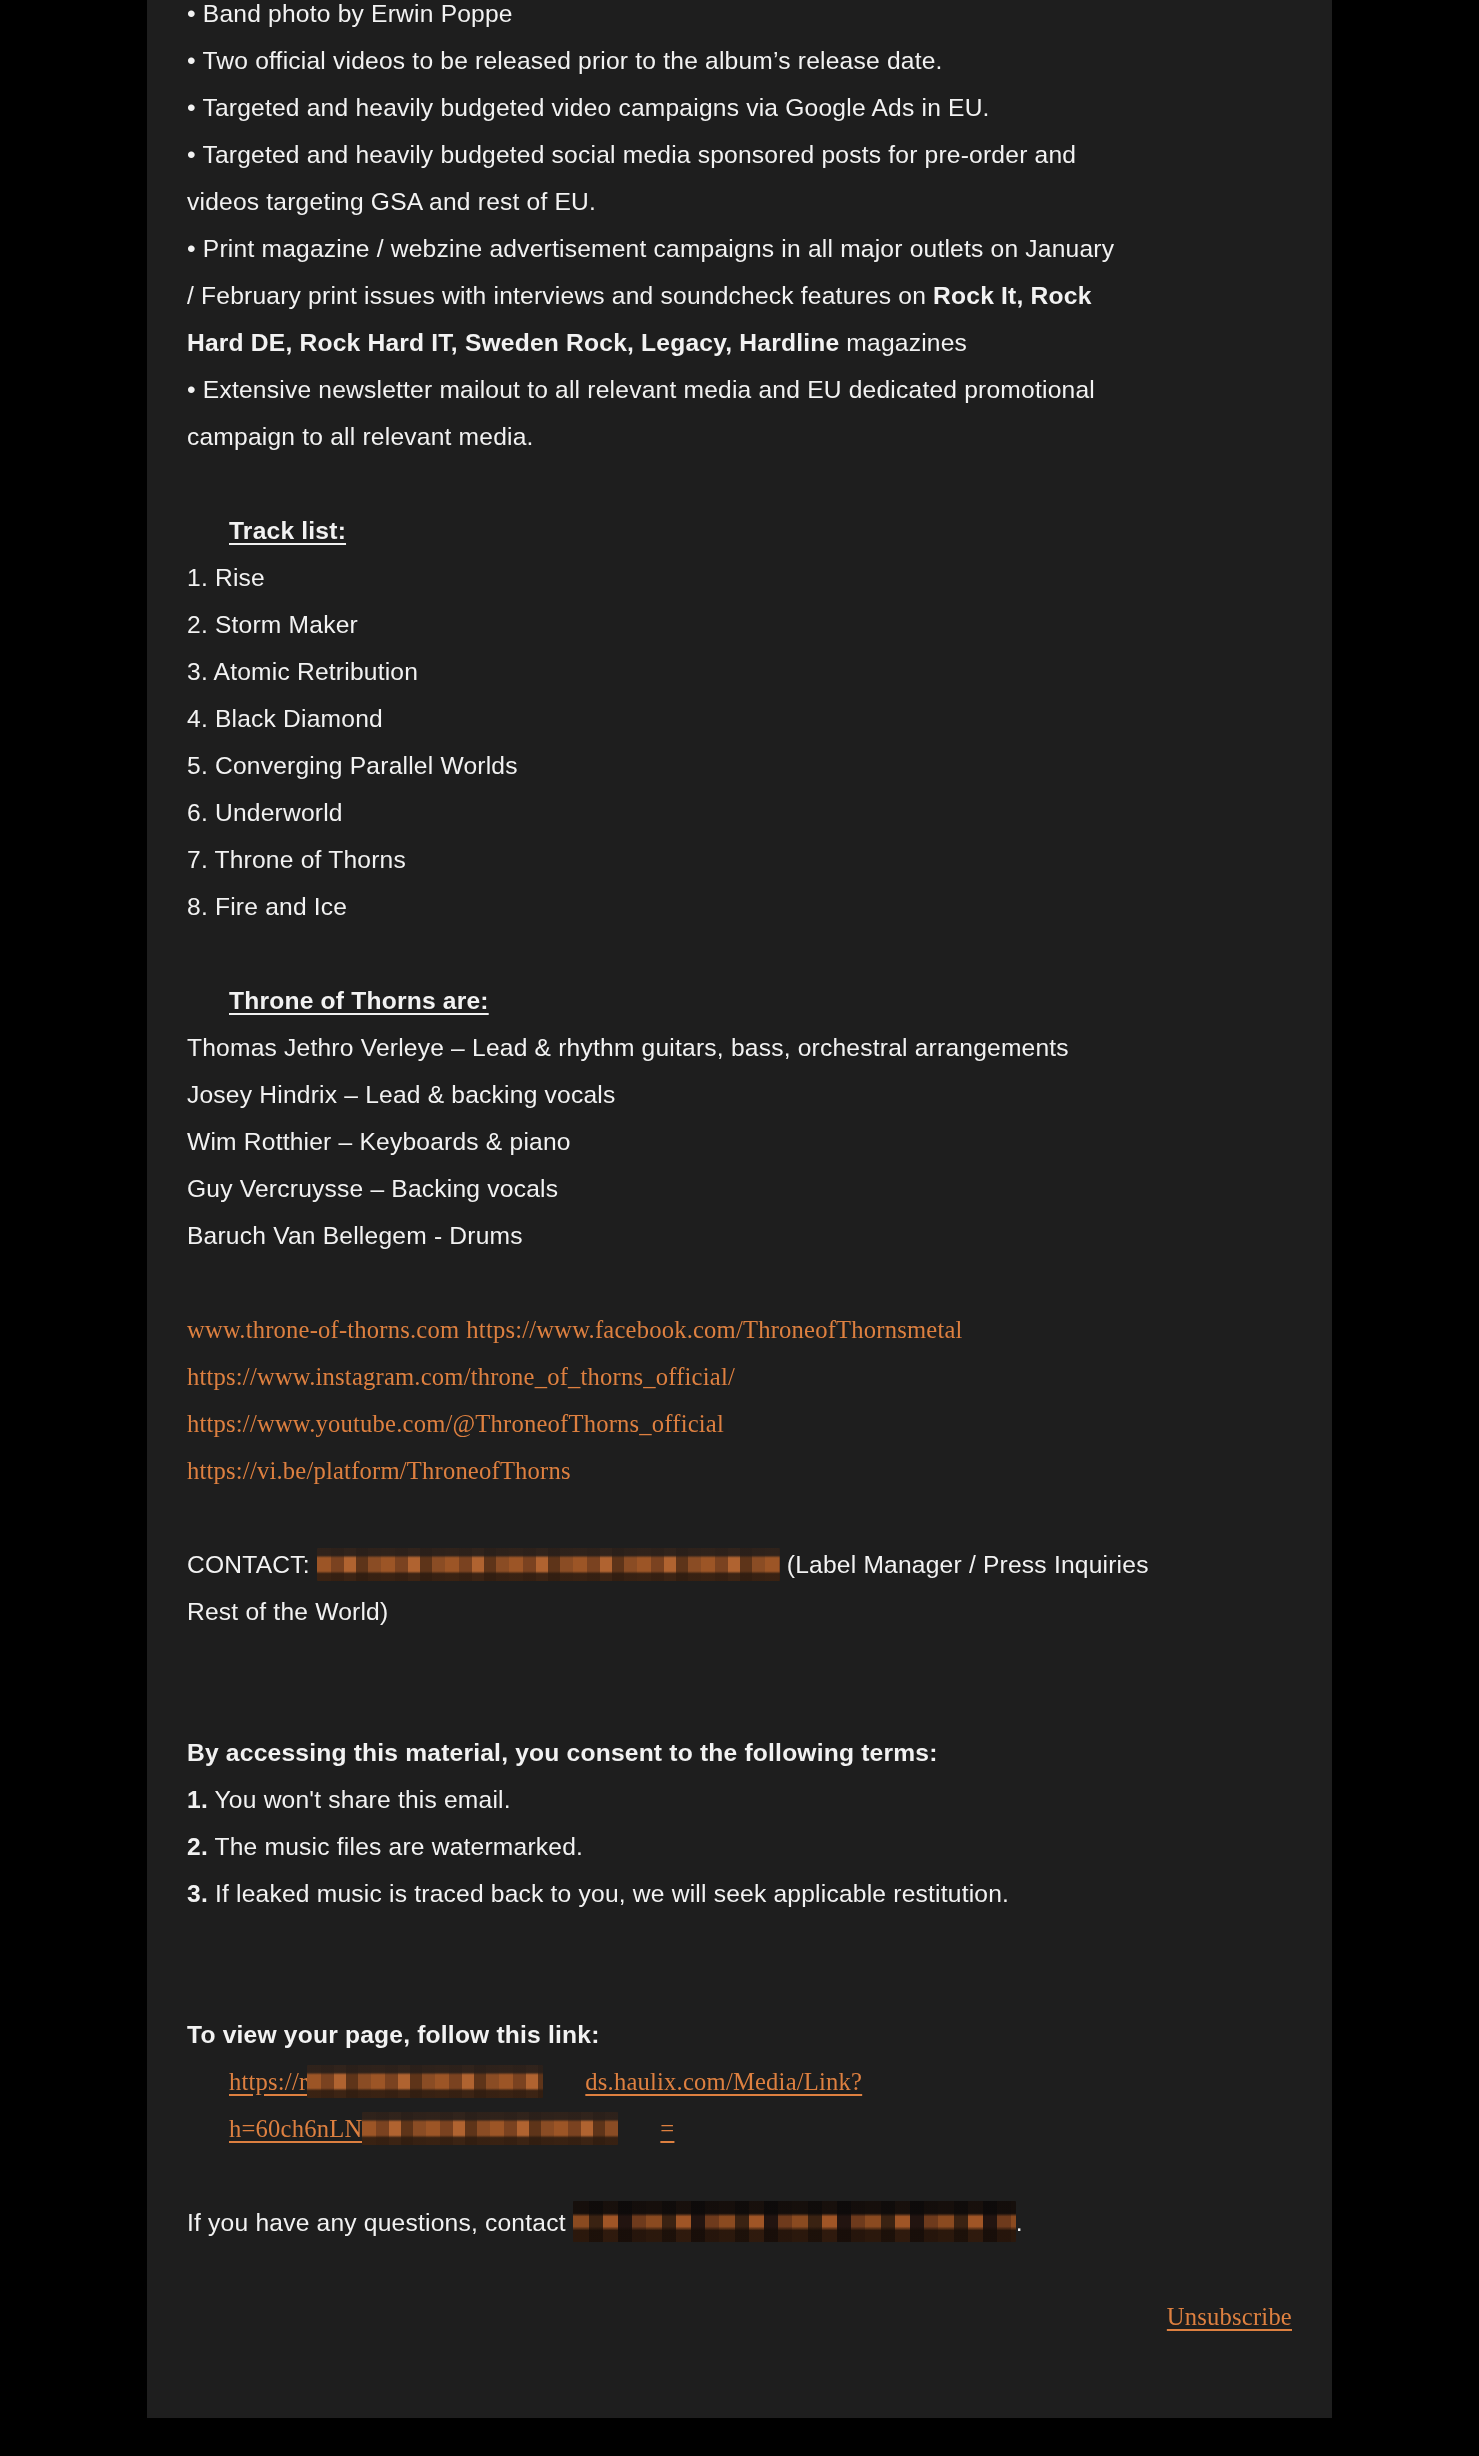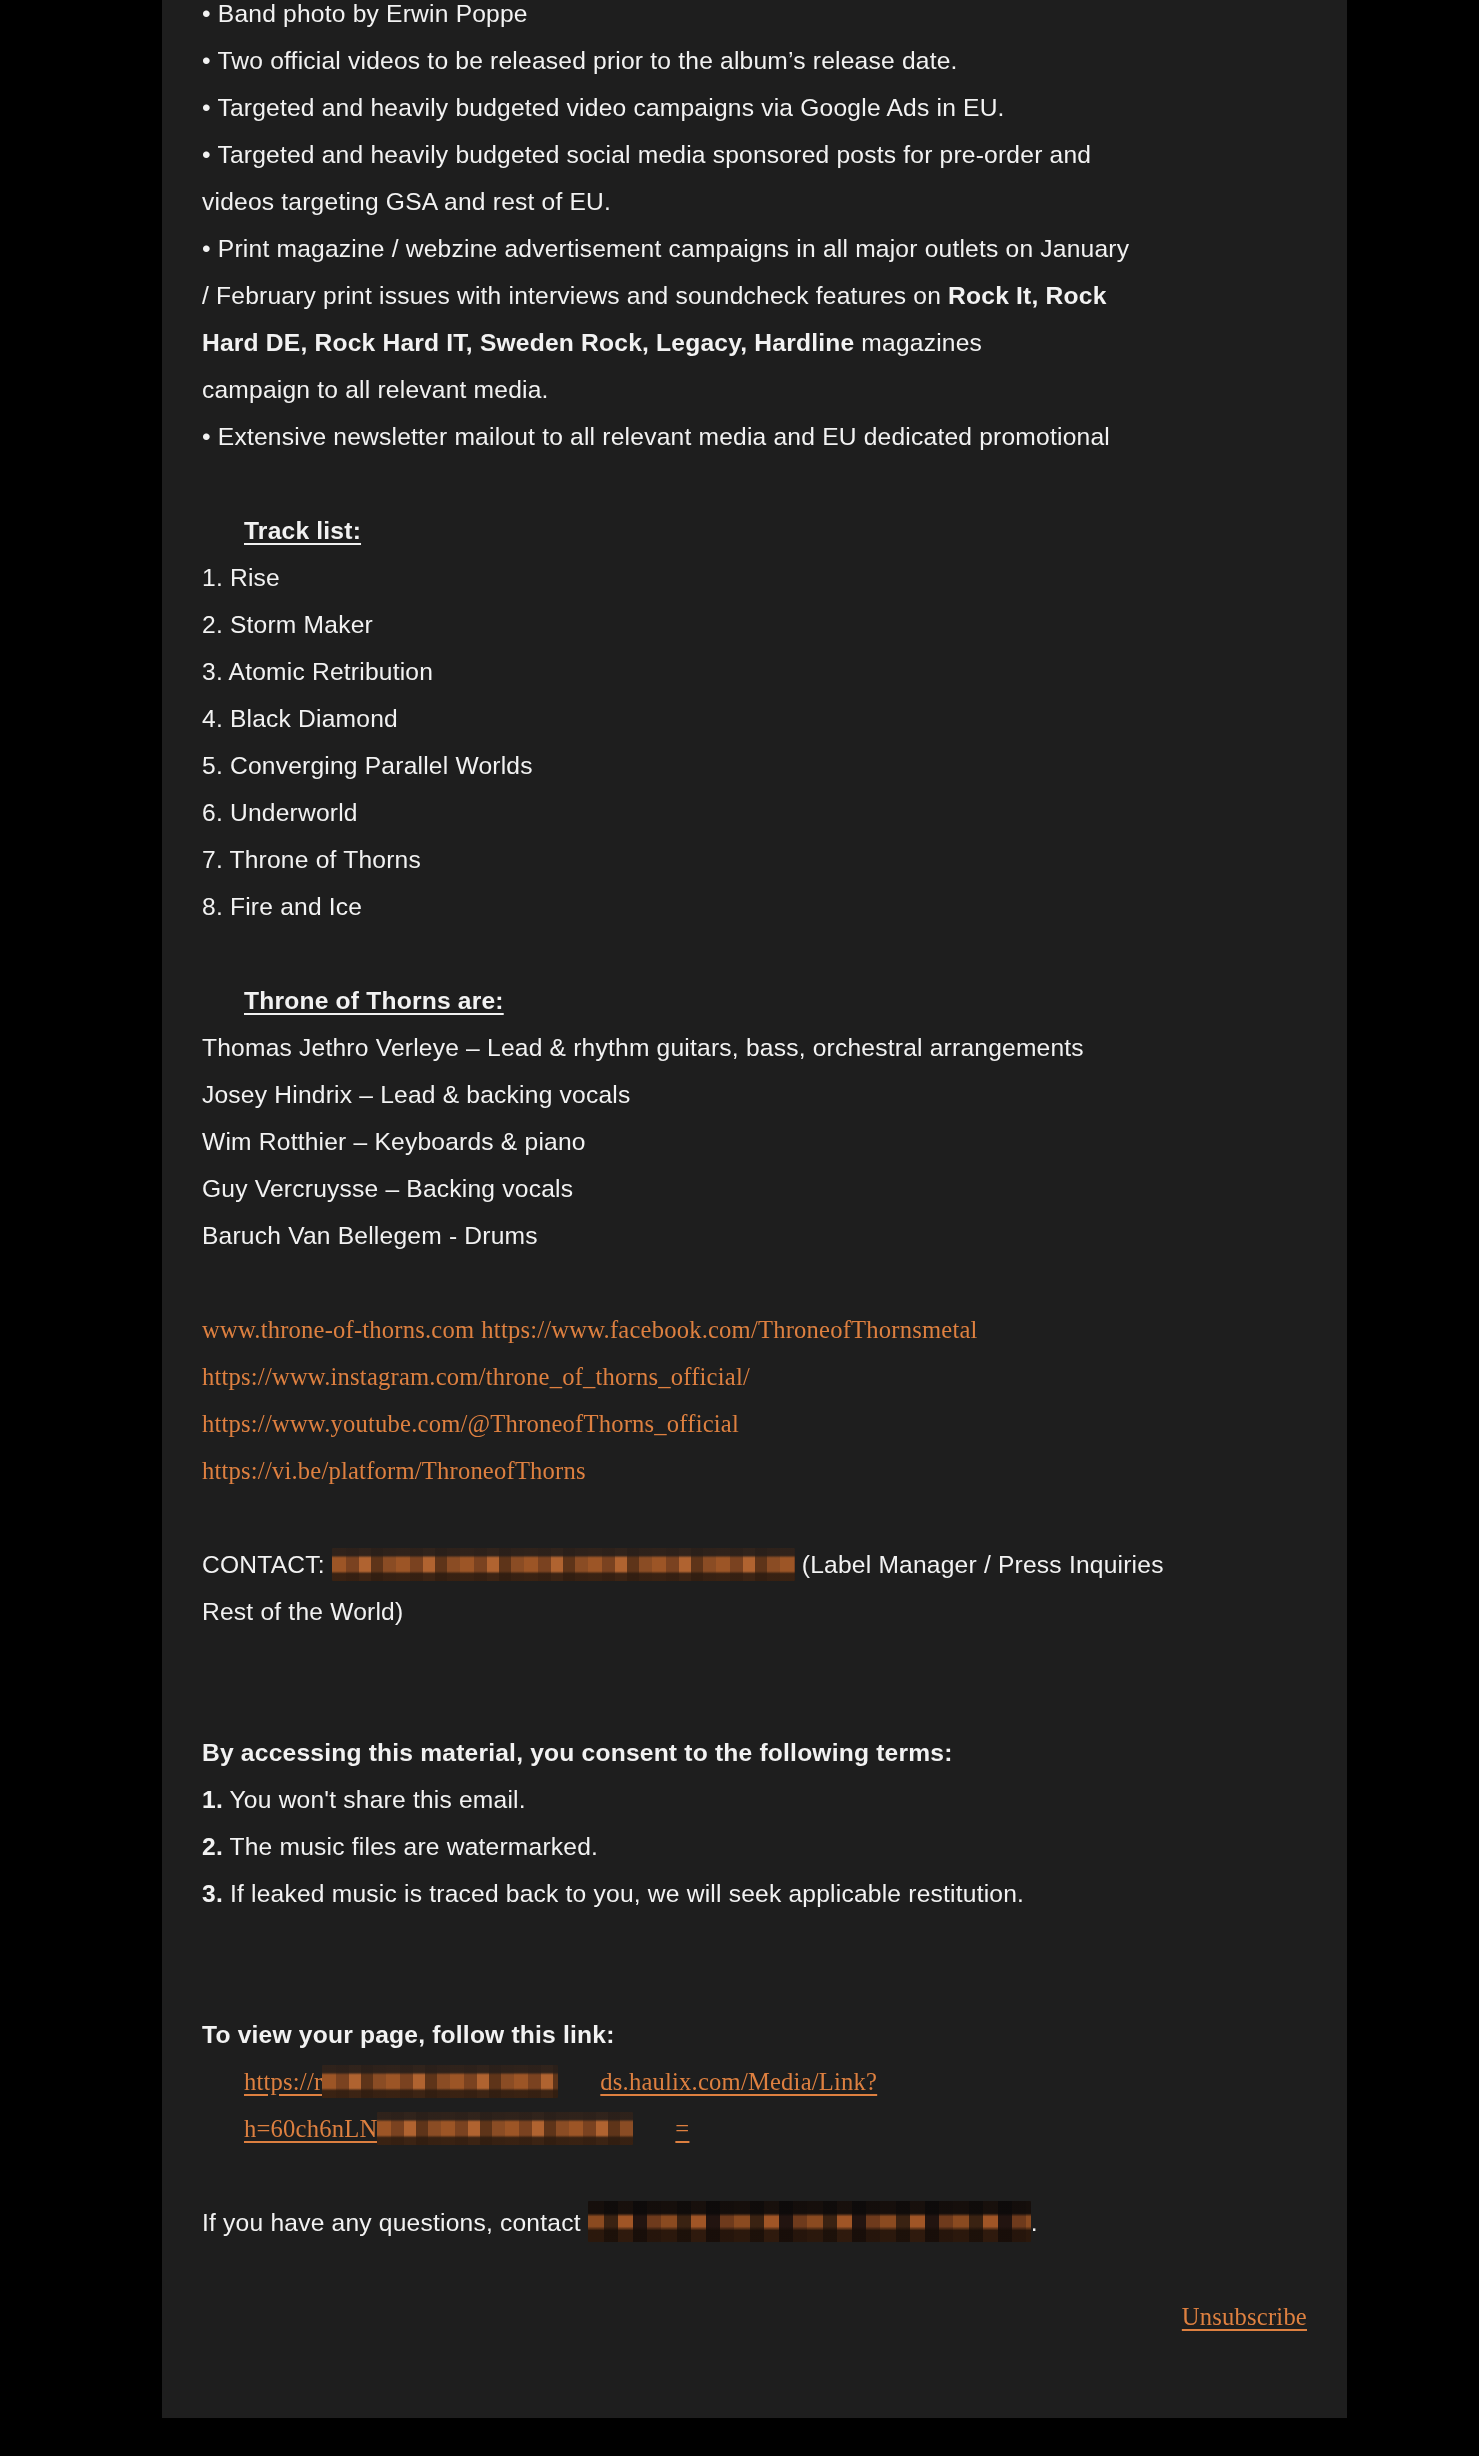--- a/index.html
+++ b/index.html
@@ -4,21 +4,21 @@
 <style>
   html,body{margin:0;padding:0;background:#000;}
   .page{
     position:relative;
     width:1480px;height:2457px;
     background:var(--bg,#000000);
     overflow:hidden;
     font-family:"Liberation Sans","DejaVu Sans",sans-serif;
   }
   .panel{
-    position:absolute;left:162px;top:0;
+    position:absolute;left:147px;top:0;
     width:1185px;height:2418px;
     background:var(--panel,#1E1E1E);
     box-sizing:border-box;
     padding:0 40px;
     overflow:hidden;
   }
   .body-text{
     margin-top:-9.9px;
     font-size:24.6px;
     line-height:47px;
@@ -55,22 +55,22 @@
   <div class="panel">
     <div class="body-text" id="email-body">
         <div class="line"><span>• Band photo by Erwin Poppe</span></div>
         <div class="line"><span>• Two official videos to be released prior to the album’s release date.</span></div>
         <div class="line"><span>• Targeted and heavily budgeted video campaigns via Google Ads in EU.</span></div>
         <div class="line"><span>• Targeted and heavily budgeted social media sponsored posts for pre-order and</span></div>
         <div class="line"><span>videos targeting GSA and rest of EU.</span></div>
         <div class="line"><span>• Print magazine / webzine advertisement campaigns in all major outlets on January</span></div>
         <div class="line"><span>/ February print issues with interviews and soundcheck features on </span><span class="b">Rock It, Rock</span></div>
         <div class="line"><span class="b">Hard DE, Rock Hard IT, Sweden Rock, Legacy, Hardline</span><span> magazines</span></div>
+        <div class="line"><span>• Extensive newsletter mailout to all relevant media and EU dedicated promotional</span></div>
         <div class="line"><span>campaign to all relevant media.</span></div>
-        <div class="line"><span>• Extensive newsletter mailout to all relevant media and EU dedicated promotional</span></div>
         <div class="line"></div>
         <div class="line"><span class="b u">Track list:</span></div>
         <div class="line"><span>1. Rise</span></div>
         <div class="line"><span>2. Storm Maker</span></div>
         <div class="line"><span>3. Atomic Retribution</span></div>
         <div class="line"><span>4. Black Diamond</span></div>
         <div class="line"><span>5. Converging Parallel Worlds</span></div>
         <div class="line"><span>6. Underworld</span></div>
         <div class="line"><span>7. Throne of Thorns</span></div>
         <div class="line"><span>8. Fire and Ice</span></div>

